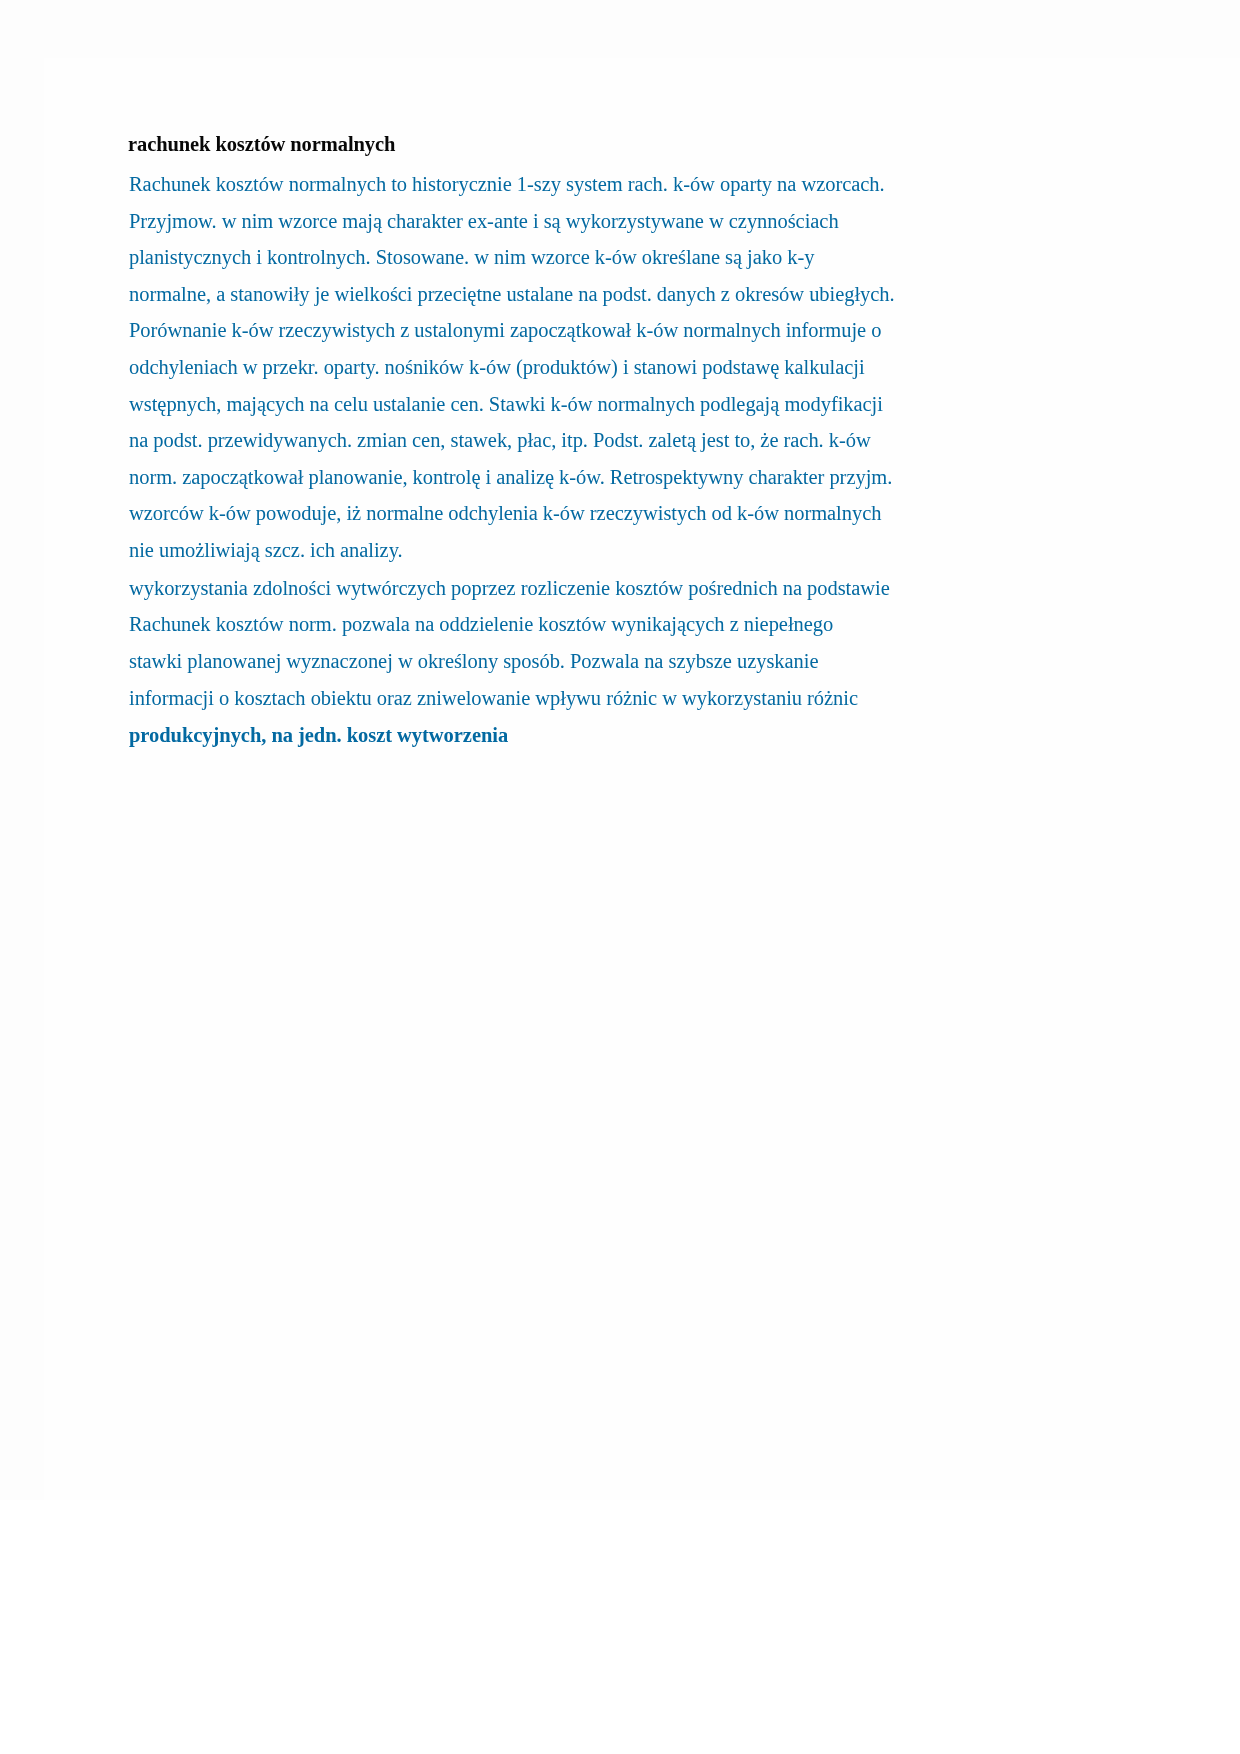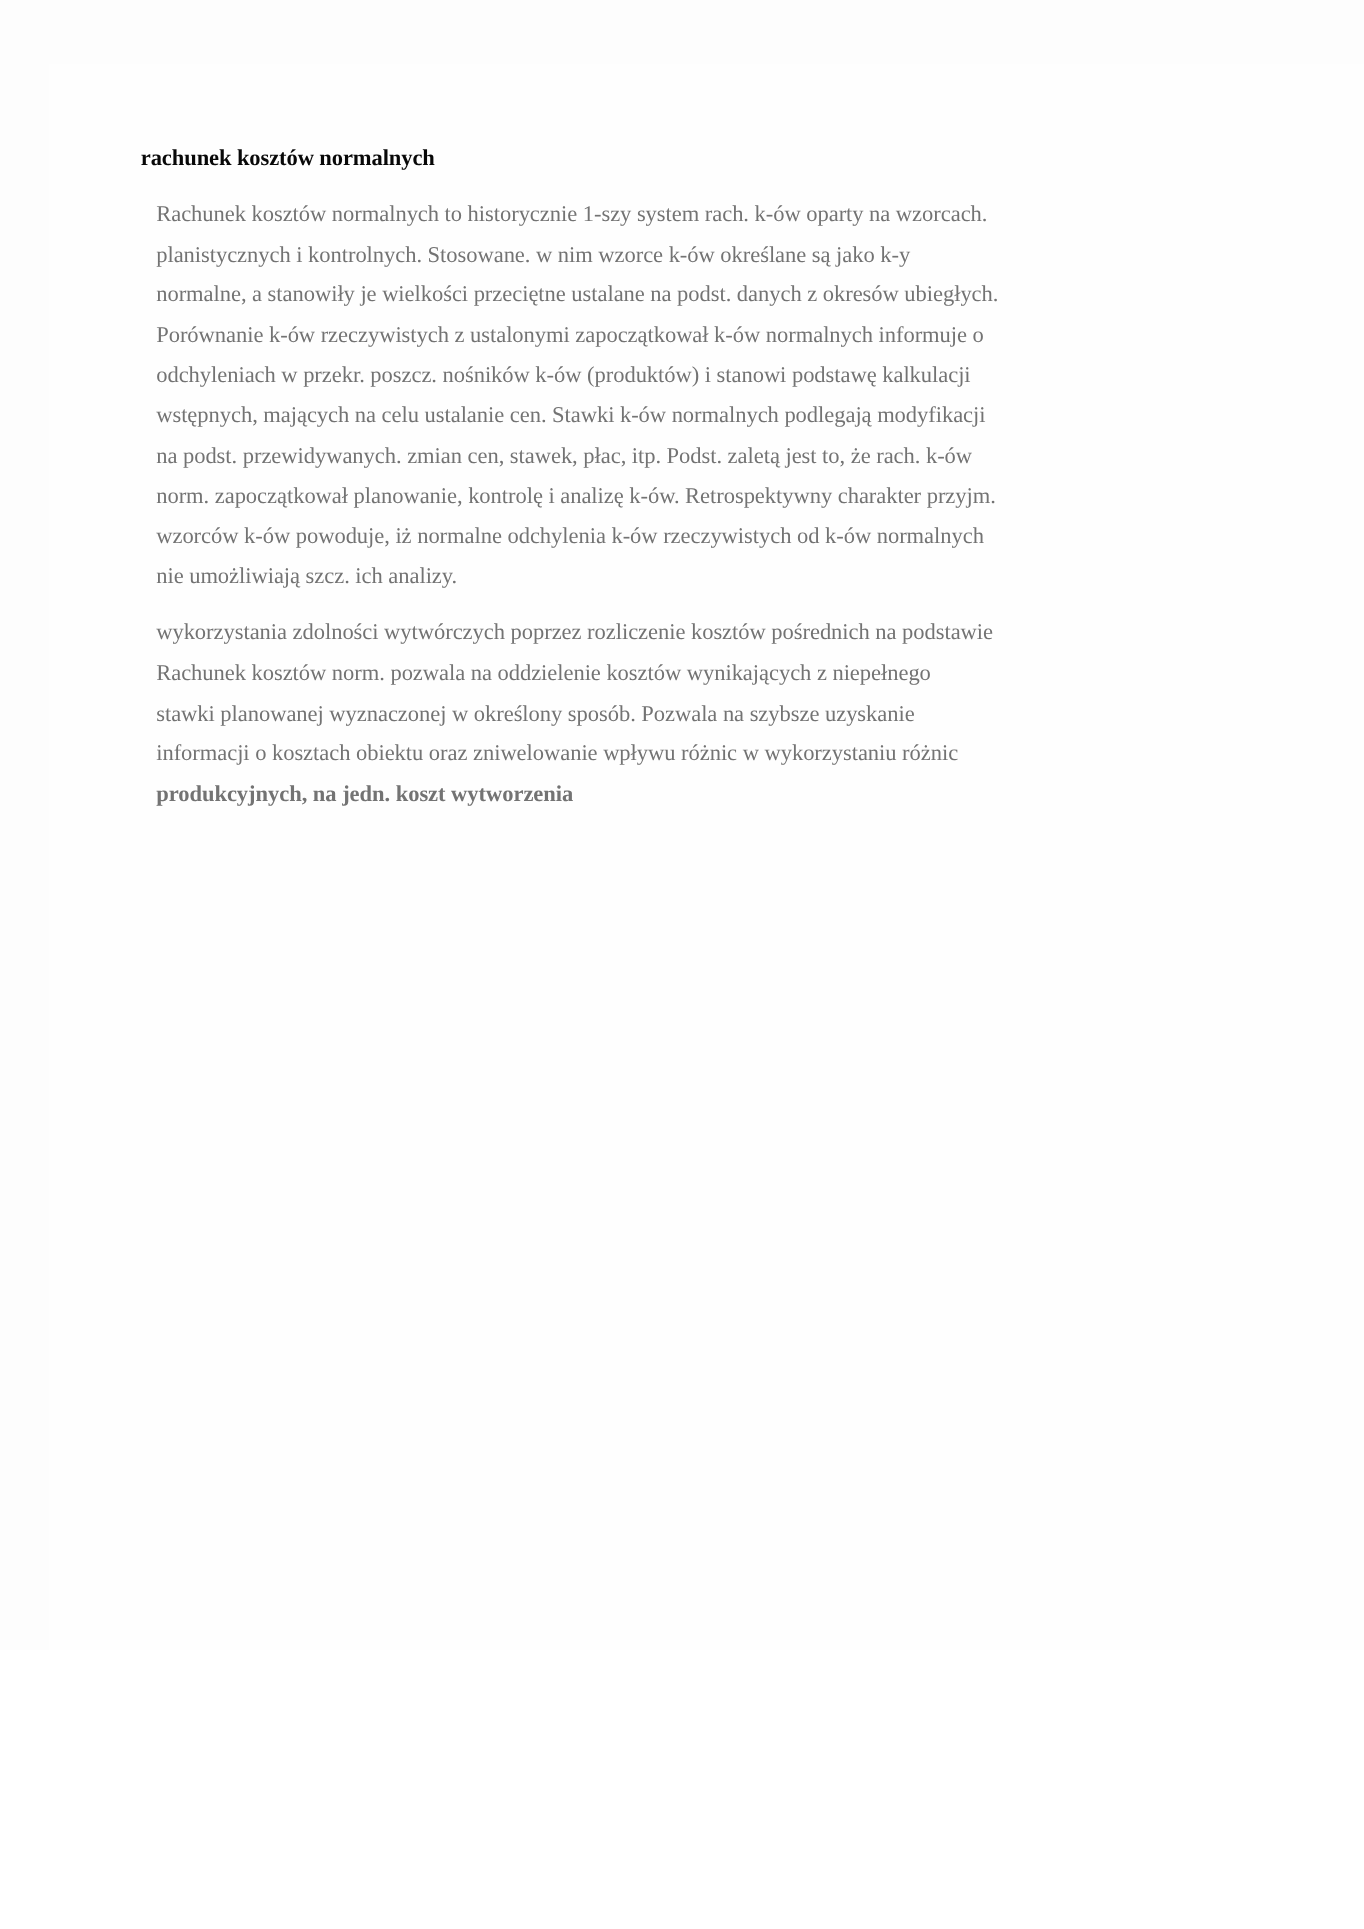--- a/index.html
+++ b/index.html
@@ -38,23 +38,23 @@
   }
   .doc-title {
     font-weight: bold;
     font-size: 20.5px;
     line-height: 37px;
     letter-spacing: -0.1px;
     margin: 0 0 3px 0;
     color: #080808;
   }
   .para {
-    margin: 14px;
+    margin: 1px;
     font-size: 20.5px;
-    color: #737373;
+    color: #0369a1;
   }
   .para-main {
     line-height: 36.6px;
     letter-spacing: -0.05px;
   }
   .para-second {
     line-height: 36.8px;
     letter-spacing: -0.05px;
   }
   .line {
@@ -73,24 +73,25 @@
 
   <div class="scan-tint-top"></div>
   <div class="scan-tint-left"></div>
 
   <div class="doc-body">
 
     <h1 class="doc-title">rachunek kosztów normalnych</h1>
 
     <p class="para para-main">
       <span class="line">Rachunek kosztów normalnych to historycznie 1-szy system rach. k-ów oparty na wzorcach.</span>
+      <span class="line">Przyjmow. w nim wzorce mają charakter ex-ante i są wykorzystywane w czynnościach</span>
       <span class="line">planistycznych i kontrolnych. Stosowane. w nim wzorce k-ów określane są jako k-y</span>
       <span class="line">normalne, a stanowiły je wielkości przeciętne ustalane na podst. danych z okresów ubiegłych.</span>
       <span class="line">Porównanie k-ów rzeczywistych z ustalonymi zapoczątkował k-ów normalnych informuje o</span>
-      <span class="line">odchyleniach w przekr. poszcz. nośników k-ów (produktów) i stanowi podstawę kalkulacji</span>
+      <span class="line">odchyleniach w przekr. oparty. nośników k-ów (produktów) i stanowi podstawę kalkulacji</span>
       <span class="line">wstępnych, mających na celu ustalanie cen. Stawki k-ów normalnych podlegają modyfikacji</span>
       <span class="line">na podst. przewidywanych. zmian cen, stawek, płac, itp. Podst. zaletą jest to, że rach. k-ów</span>
       <span class="line">norm. zapoczątkował planowanie, kontrolę i analizę k-ów. Retrospektywny charakter przyjm.</span>
       <span class="line">wzorców k-ów powoduje, iż normalne odchylenia  k-ów rzeczywistych od k-ów normalnych</span>
       <span class="line">nie umożliwiają szcz. ich analizy.</span>
     </p>
 
     <p class="para para-second">
       <span class="line">wykorzystania zdolności wytwórczych poprzez rozliczenie kosztów pośrednich na podstawie</span>
       <span class="line">Rachunek kosztów norm. pozwala na oddzielenie kosztów wynikających z niepełnego</span>

